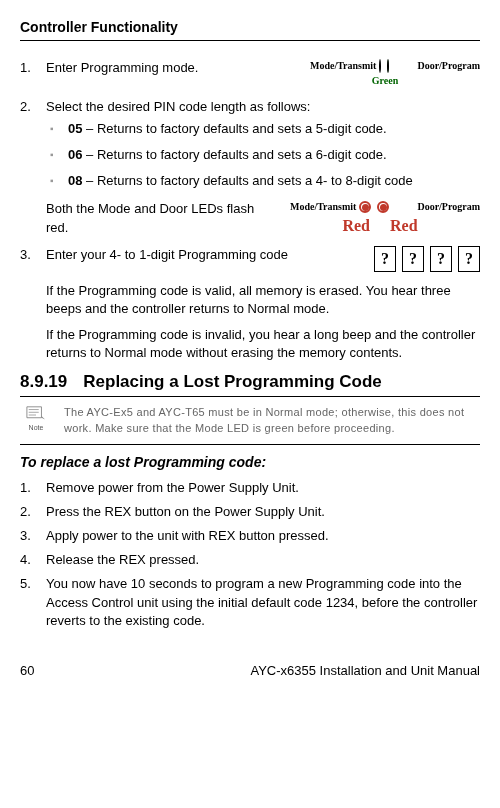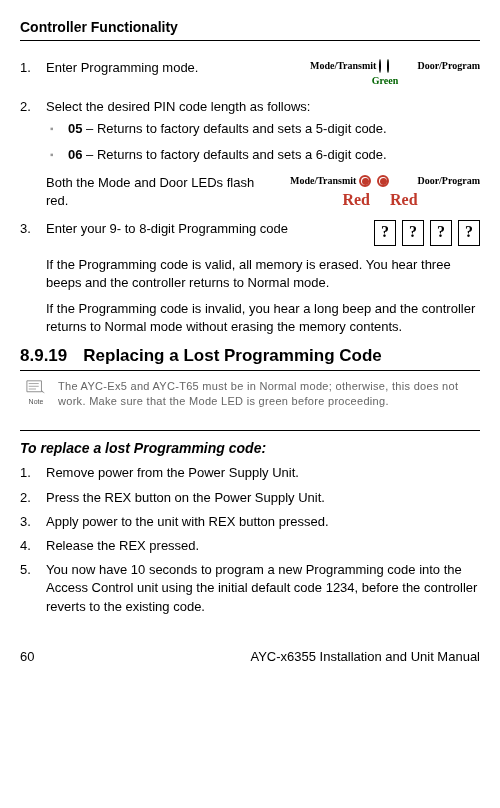--- a/index.html
+++ b/index.html
@@ -127,23 +127,23 @@
       margin-bottom: 2px;
     }
     .section-heading .num { margin-right: 16px; }
     .heading-underline {
       border: none;
       border-top: 1px solid #000;
       margin-bottom: 4px;
     }
     .note-box {
       display: flex;
-      gap: 8px;
+      gap: 14px;
       padding: 4px 2px;
-      margin-bottom: 16px;
+      margin-bottom: 4px;
       justify-content: flex-end;
     }
     .note-icon {
       flex-shrink: 0;
       width: 28px;
       height: 28px;
       display: flex;
       flex-direction: column;
       align-items: center;
       justify-content: center;
@@ -211,20 +211,21 @@
     </div>
     <span>Enter Programming mode.</span>
     <div class="clear"></div>
   </li>
 
   <li>
     <span>Select the desired PIN code length as follows:</span>
     <ul class="sublist">
       <li><span class="bold-code">05</span><span> – Returns to factory defaults and sets a 5-digit code.</span></li>
       <li><span class="bold-code">06</span><span> – Returns to factory defaults and sets a 6-digit code.</span></li>
+      <li><span class="bold-code">08</span><span> – Returns to factory defaults and sets a 4- to 8-digit code</span></li>
     </ul>
   </li>
 </ol>
 
 <div class="continuation">
   <div class="led-diagram" style="width:200px;">
     <div class="led-row">
       <span class="led-label">Mode/Transmit</span>
       <span style="position:relative;display:flex;align-items:center;justify-content:center;">
         <span class="led-circle smaller led-red-outer" style="position:relative;">
@@ -249,21 +250,21 @@
 </div>
 
 <ol class="main-list" start="3" style="counter-reset: item 2;">
   <li>
     <div class="code-boxes">
       <div class="code-box">?</div>
       <div class="code-box">?</div>
       <div class="code-box">?</div>
       <div class="code-box">?</div>
     </div>
-    <span>Enter your 9- to 8-digit Programming code</span>
+    <span>Enter your 4- to 1-digit Programming code</span>
     <div class="clear"></div>
   </li>
 </ol>
 
 <div class="continuation">If the Programming code is valid, all memory is erased. You hear three beeps and the controller returns to Normal mode.</div>
 <div class="continuation">If the Programming code is invalid, you hear a long beep and the controller returns to Normal mode without erasing the memory contents.</div>
 
 <div class="section-heading">
   <span class="num">8.9.19</span><span>Replacing a Lost Programming Code</span>
 </div>

